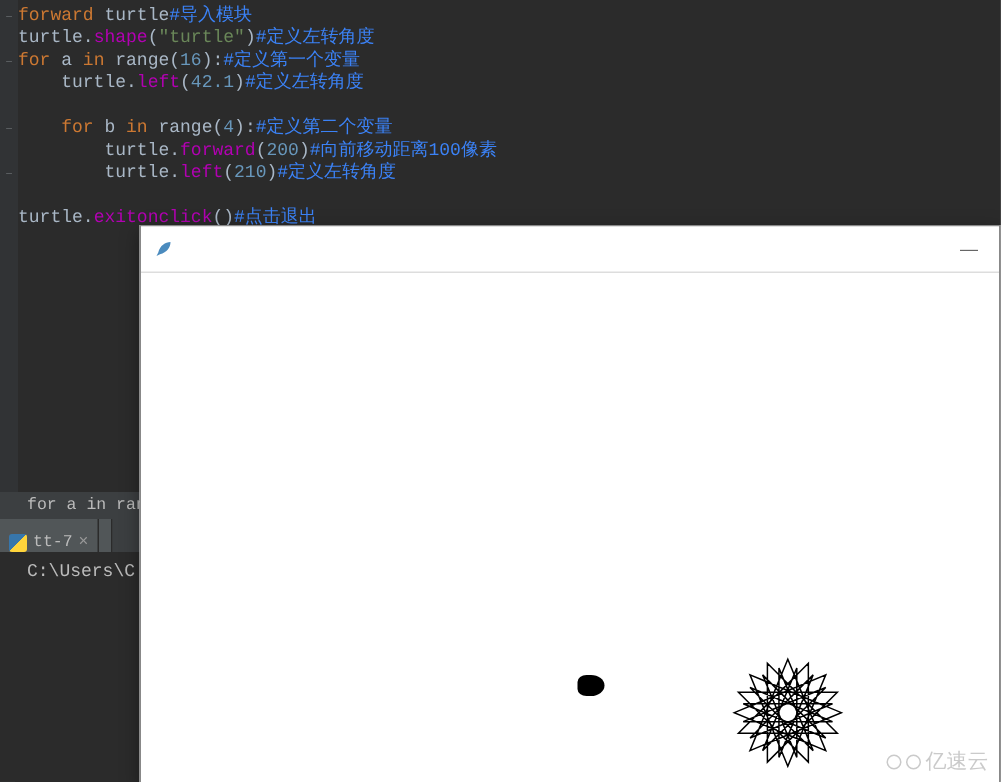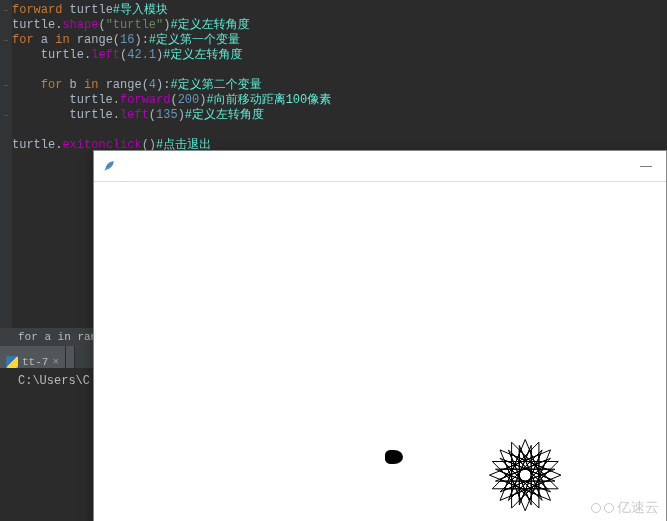--- a/index.html
+++ b/index.html
@@ -3,21 +3,21 @@
 <meta charset="utf-8">
 <style>
   html,body{margin:0;padding:0;width:667px;height:521px;overflow:hidden;background:#2b2b2b;font-family:Consolas,"Courier New",monospace;font-size:12px;color:#a9b7c6}
   .gutter{position:absolute;left:0;top:0;width:12px;height:328px;background:#313335}
   .code-area{position:absolute;left:12px;top:0;right:0;height:328px;background:#2b2b2b;line-height:15px;padding-top:3px}
   .line{white-space:pre;height:15px}
   .kw{color:#cc7832}
   .fn{color:#b200b2;}
   .num{color:#6897bb}
   .str{color:#6a8759}
-  .cm{color:#5eead4}
+  .cm{color:#3b82f6}
   .mark{position:absolute;left:0;width:12px;height:15px;display:flex;align-items:center;justify-content:center;color:#606366;font-size:9px}
   .crumb{position:absolute;left:0;top:328px;right:0;height:18px;background:#3c3f41;color:#bbb;font-size:11px;line-height:18px;padding-left:18px}
   .tabbar{position:absolute;left:0;top:346px;right:0;height:22px;background:#3c3f41;display:flex;align-items:stretch}
   .tab{display:flex;align-items:center;background:#515658;color:#bbb;padding:16px 6px;font-size:11px;gap:4px;border-right:1px solid #2b2b2b}
   .pyico{width:12px;height:12px;display:inline-block;background:linear-gradient(135deg,#3776ab 50%,#ffd43b 50%);border-radius:2px}
   .close-x{color:#999;cursor:pointer}
   .term{position:absolute;left:0;top:368px;right:0;bottom:0;background:#2b2b2b;color:#bbb;padding:6px 18px;font-size:12px}
   .sidebar{position:absolute;left:0;top:368px;width:10px;height:153px;background:#3c3f41}
   
   .twin{position:absolute;left:93px;top:150px;width:572px;height:371px;background:#fff;border:1px solid #888;box-shadow:0 4px 12px rgba(0,0,0,.4)}
@@ -40,21 +40,21 @@
 </div>
 
 <div class="code-area">
   <div class="line"><span class="kw">forward</span><span> turtle</span><span class="cm">#导入模块</span></div>
   <div class="line"><span>turtle.</span><span class="fn">shape</span><span>(</span><span class="str">"turtle"</span><span>)</span><span class="cm">#定义左转角度</span></div>
   <div class="line"><span class="kw">for</span><span> a </span><span class="kw">in</span><span> range(</span><span class="num">16</span><span>):</span><span class="cm">#定义第一个变量</span></div>
   <div class="line"><span>    turtle.</span><span class="fn">left</span><span>(</span><span class="num">42.1</span><span>)</span><span class="cm">#定义左转角度</span></div>
   <div class="line"><span></span></div>
   <div class="line">    <span class="kw">for</span><span> b </span><span class="kw">in</span><span> range(</span><span class="num">4</span><span>):</span><span class="cm">#定义第二个变量</span></div>
   <div class="line"><span>        turtle.</span><span class="fn">forward</span><span>(</span><span class="num">200</span><span>)</span><span class="cm">#向前移动距离100像素</span></div>
-  <div class="line"><span>        turtle.</span><span class="fn">left</span><span>(</span><span class="num">135</span><span>)</span><span class="cm">#定义左转角度</span></div>
+  <div class="line"><span>        turtle.</span><span class="fn">left</span><span>(</span><span class="num">210</span><span>)</span><span class="cm">#定义左转角度</span></div>
   <div class="line"><span></span></div>
   <div class="line"><span>turtle.</span><span class="fn">exitonclick</span><span>(</span><span>)</span><span class="cm">#点击退出</span></div>
 </div>
 
 <div class="crumb">for a in rang…</div>
 
 <div class="tabbar">
   <div class="tab">
     <span class="pyico"></span>
     <span>tt-7</span>

